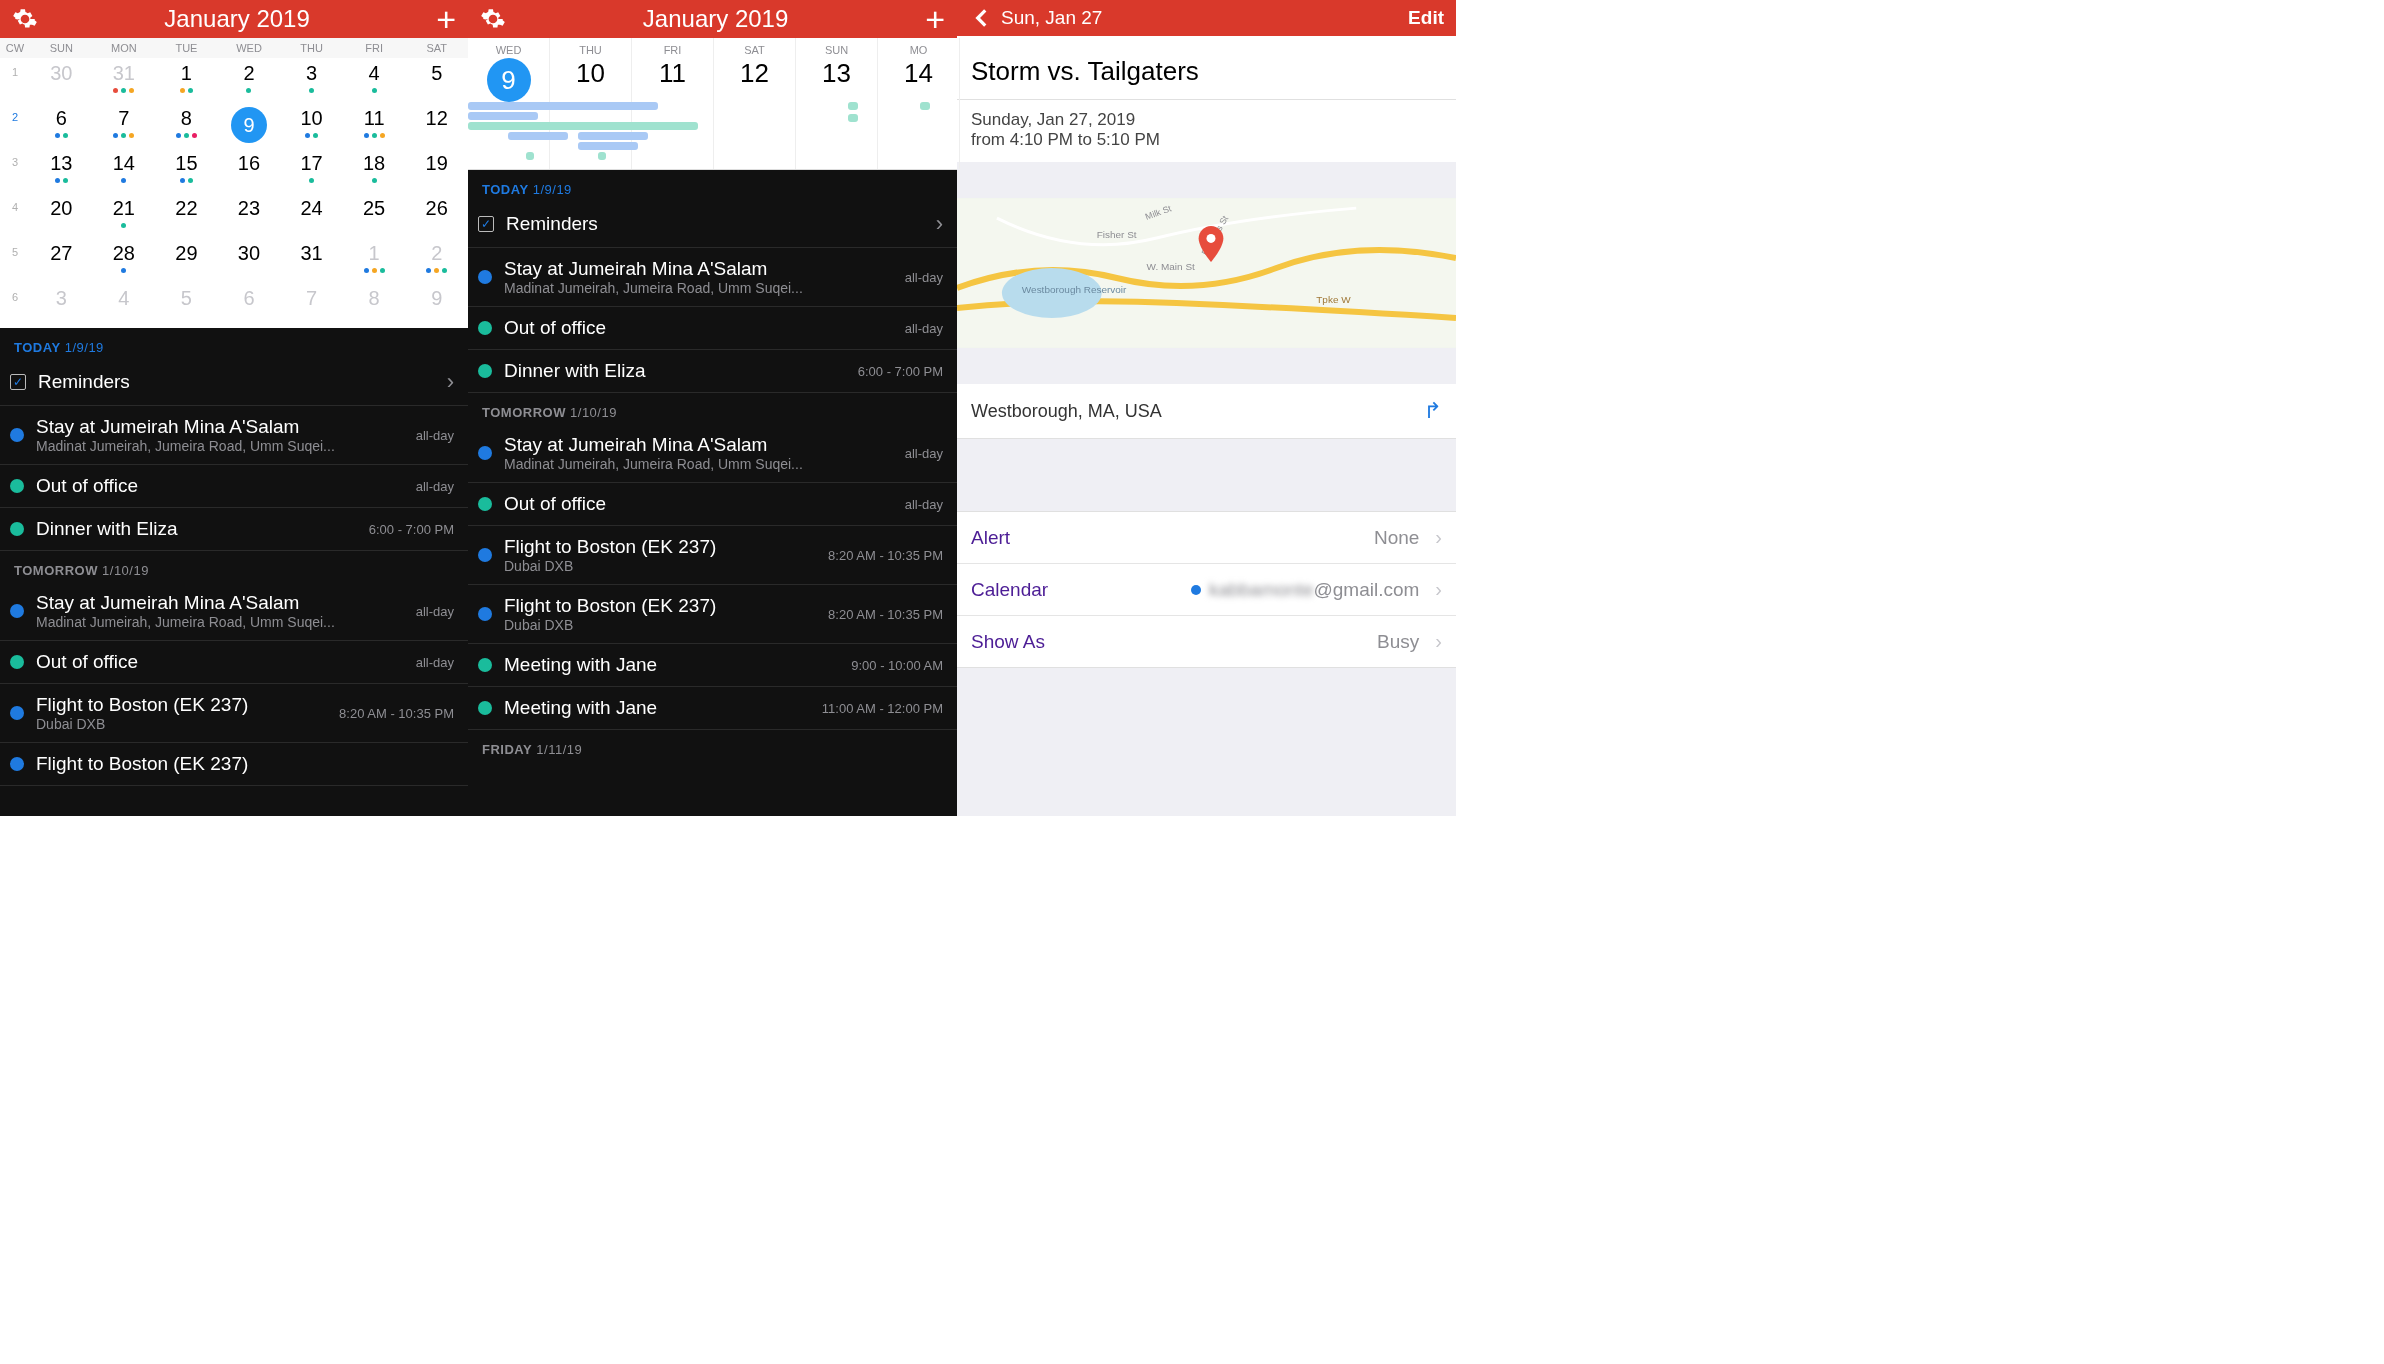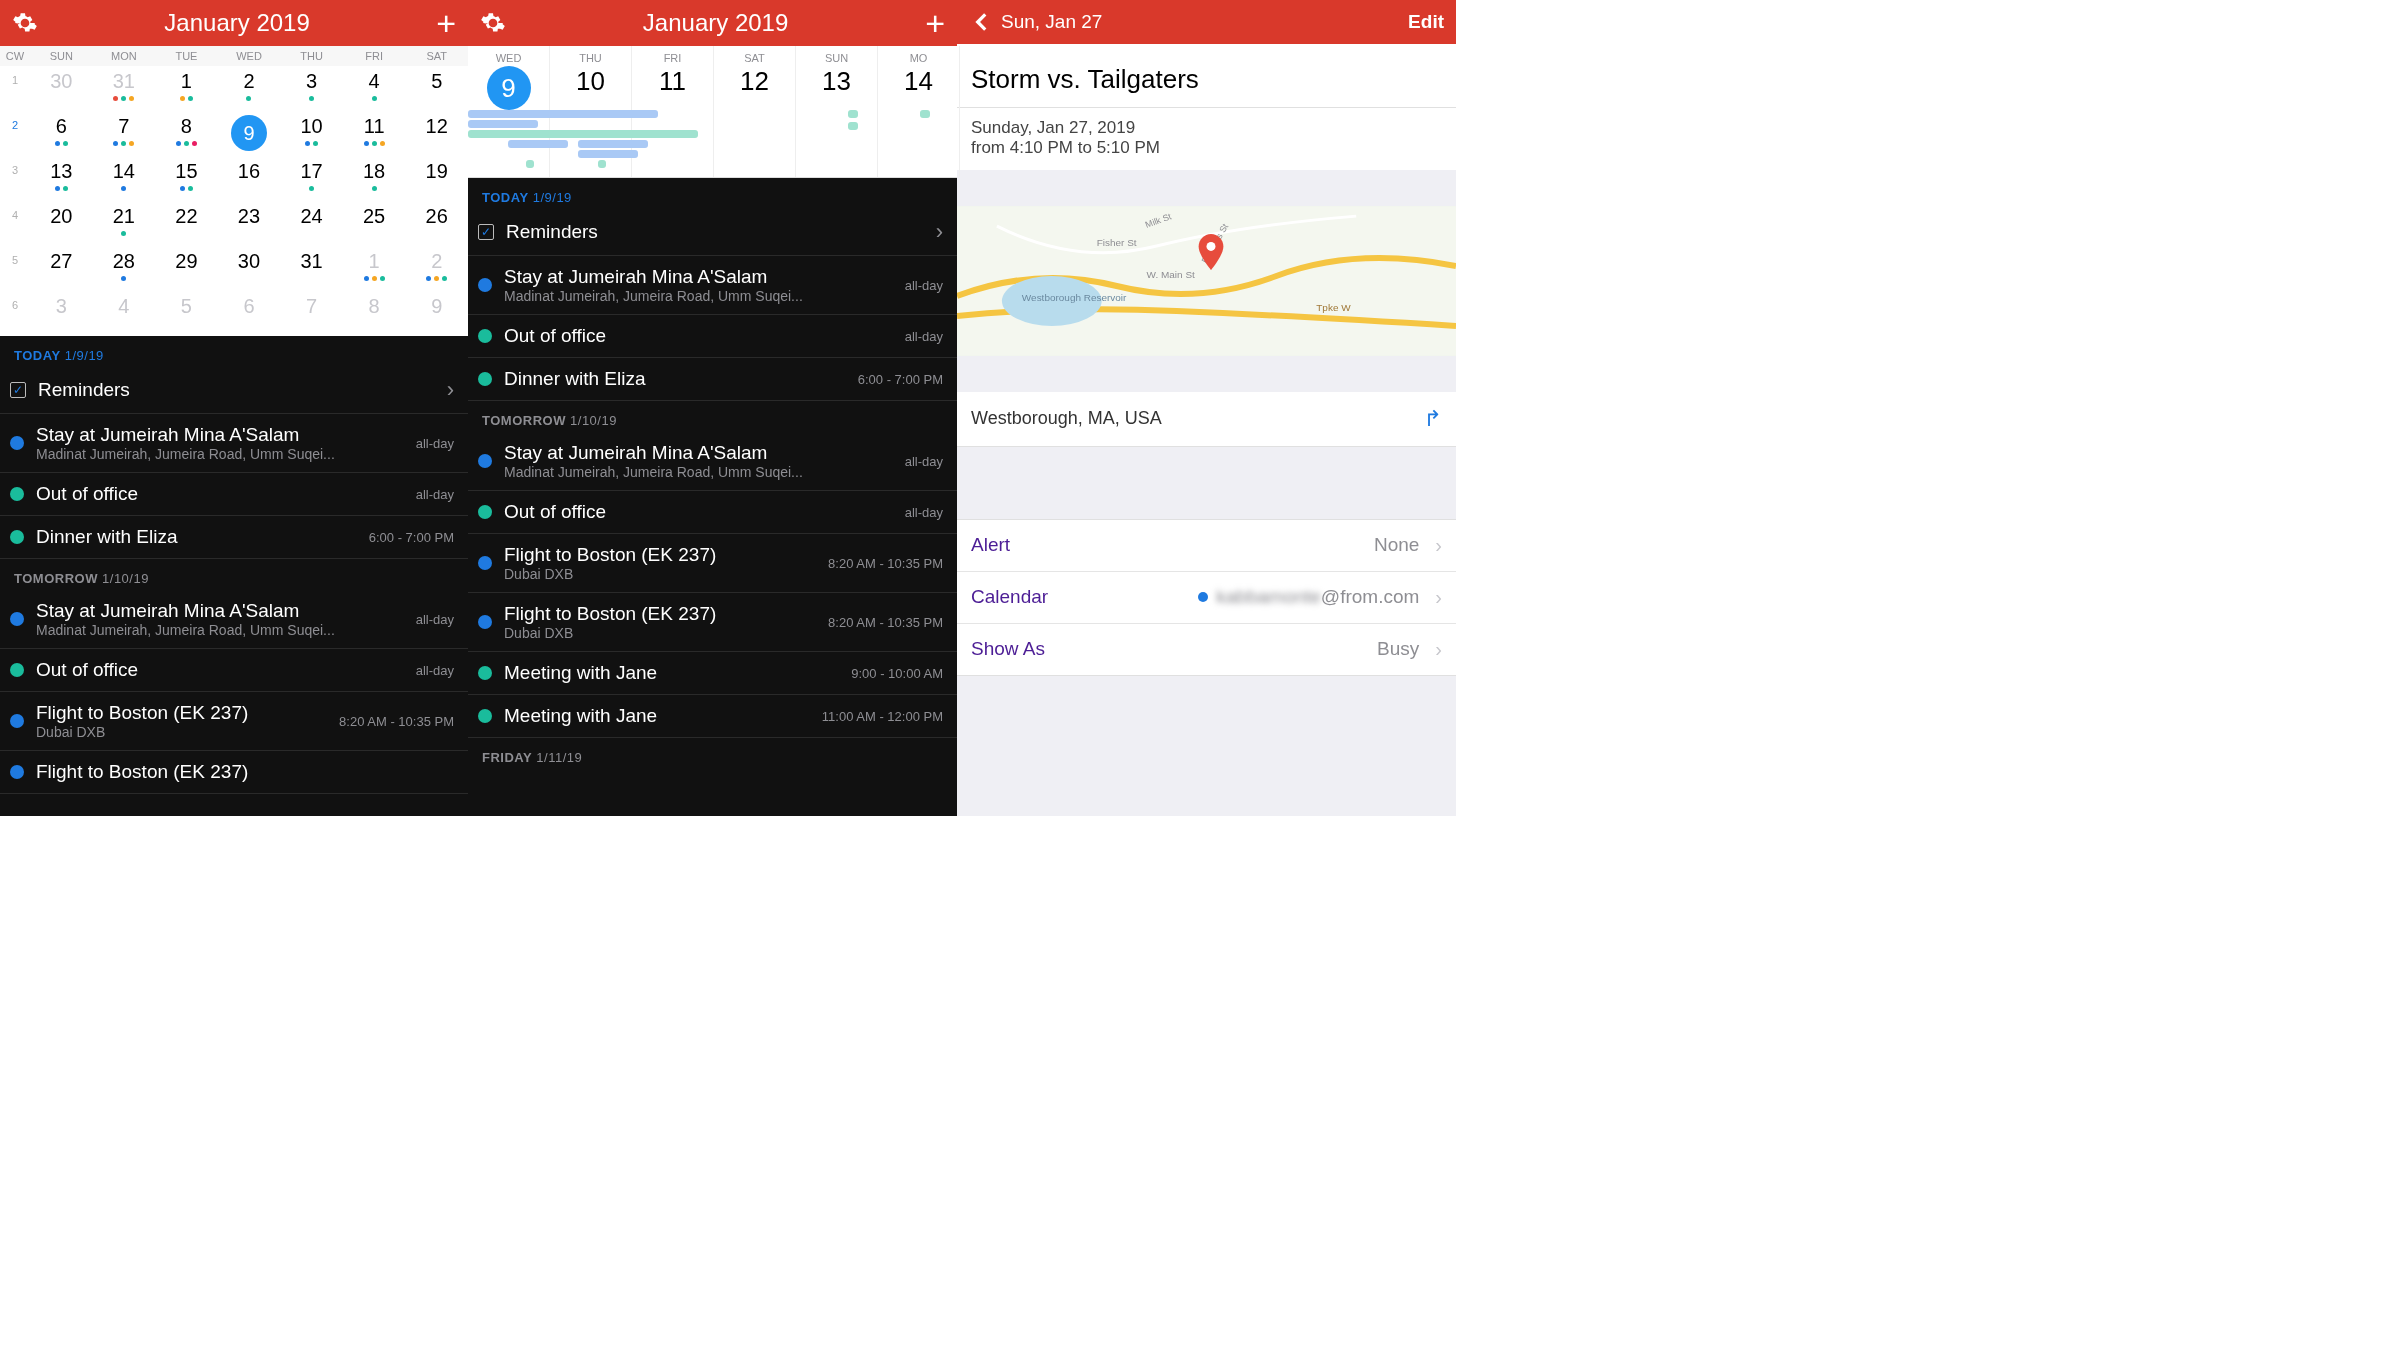--- a/index.html
+++ b/index.html
@@ -13,21 +13,21 @@
   }
   .pane { height: 100%; display: flex; flex-direction: column; }
   .pane1 { width: 468px; }
   .pane2 { width: 489px; }
   .pane3 { flex: 1; background: #efeff4; }
 
   
   .header {
     background: #d9392b;
     color: #fff;
-    height: 46px;
+    height: 38px;
     display: flex;
     align-items: center;
     justify-content: space-between;
     padding: 0 12px;
   }
   .header .title { font-size: 24px; font-weight: 400; }
   .gear-icon, .plus-icon, .back-icon { display: inline-flex; align-items: center; }
   .gear-icon svg, .back-icon svg { width: 26px; height: 26px; }
   .plus-icon { font-size: 34px; font-weight: 300; line-height: 1; }
   .header .left, .header .right { display:flex; align-items:center; gap:6px; }
@@ -653,21 +653,21 @@
         <span class="setting-label">Alert</span>
         <span class="setting-value">
           <span>None</span>
           <span class="setting-chevron">›</span>
         </span>
       </div>
       <div class="setting-row">
         <span class="setting-label">Calendar</span>
         <span class="setting-value">
           <span class="dot blue"></span>
-          <span><span class="blurred">kabbamonte</span><span>@from.com</span></span>
+          <span><span class="blurred">kabbamonte</span><span>@gmail.com</span></span>
           <span class="setting-chevron">›</span>
         </span>
       </div>
       <div class="setting-row">
         <span class="setting-label">Show As</span>
         <span class="setting-value">
           <span>Busy</span>
           <span class="setting-chevron">›</span>
         </span>
       </div>

